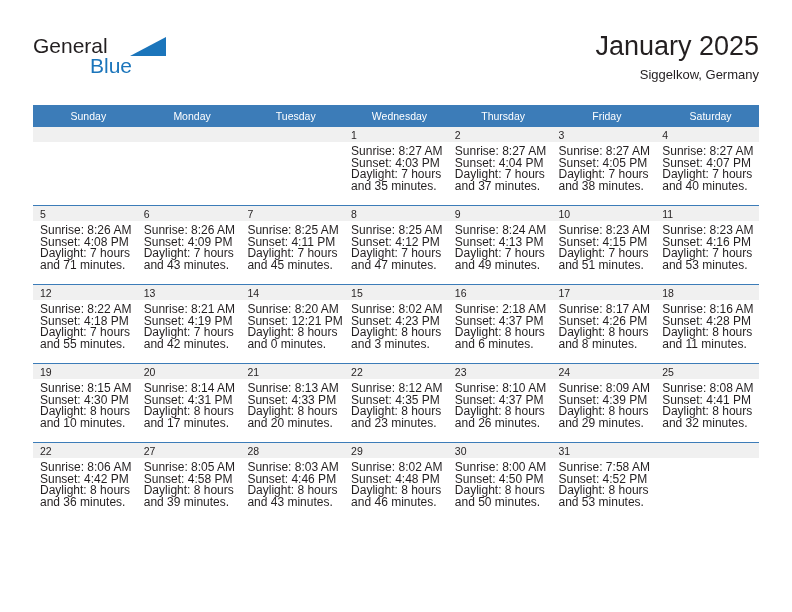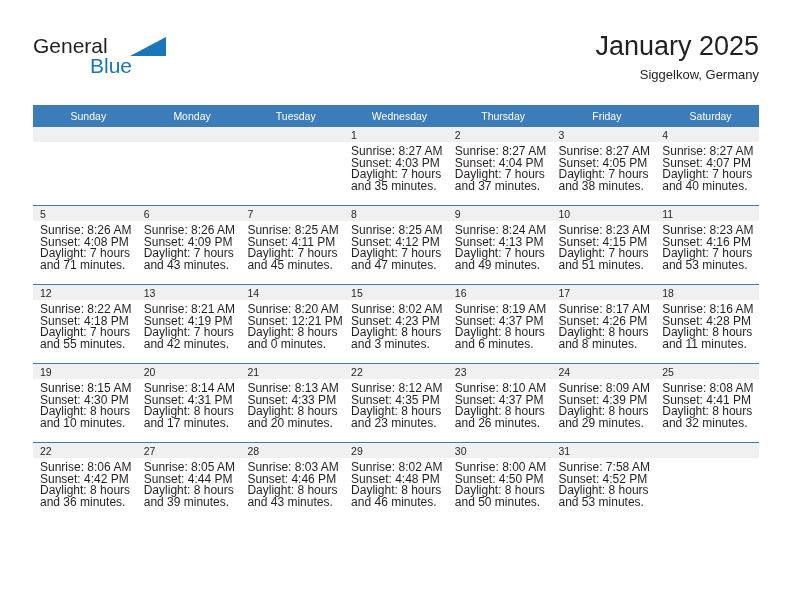--- a/index.html
+++ b/index.html
@@ -334,21 +334,21 @@
             <div class="cell-body">
               <div>Sunrise: 8:02 AM</div>
               <div>Sunset: 4:23 PM</div>
               <div>Daylight: 8 hours</div>
               <div>and 3 minutes.</div>
             </div>
           </td>
           <td>
             <div class="daynum-band">16</div>
             <div class="cell-body">
-              <div>Sunrise: 8:19 AM</div>
+              <div>Sunrise: 2:18 AM</div>
               <div>Sunset: 4:37 PM</div>
               <div>Daylight: 8 hours</div>
               <div>and 6 minutes.</div>
             </div>
           </td>
           <td>
             <div class="daynum-band">17</div>
             <div class="cell-body">
               <div>Sunrise: 8:17 AM</div>
               <div>Sunset: 4:26 PM</div>
@@ -438,21 +438,21 @@
               <div>Sunrise: 8:06 AM</div>
               <div>Sunset: 4:42 PM</div>
               <div>Daylight: 8 hours</div>
               <div>and 36 minutes.</div>
             </div>
           </td>
           <td>
             <div class="daynum-band">27</div>
             <div class="cell-body">
               <div>Sunrise: 8:05 AM</div>
-              <div>Sunset: 4:44 PM</div>
+              <div>Sunset: 4:58 PM</div>
               <div>Daylight: 8 hours</div>
               <div>and 39 minutes.</div>
             </div>
           </td>
           <td>
             <div class="daynum-band">28</div>
             <div class="cell-body">
               <div>Sunrise: 8:03 AM</div>
               <div>Sunset: 4:46 PM</div>
               <div>Daylight: 8 hours</div>

